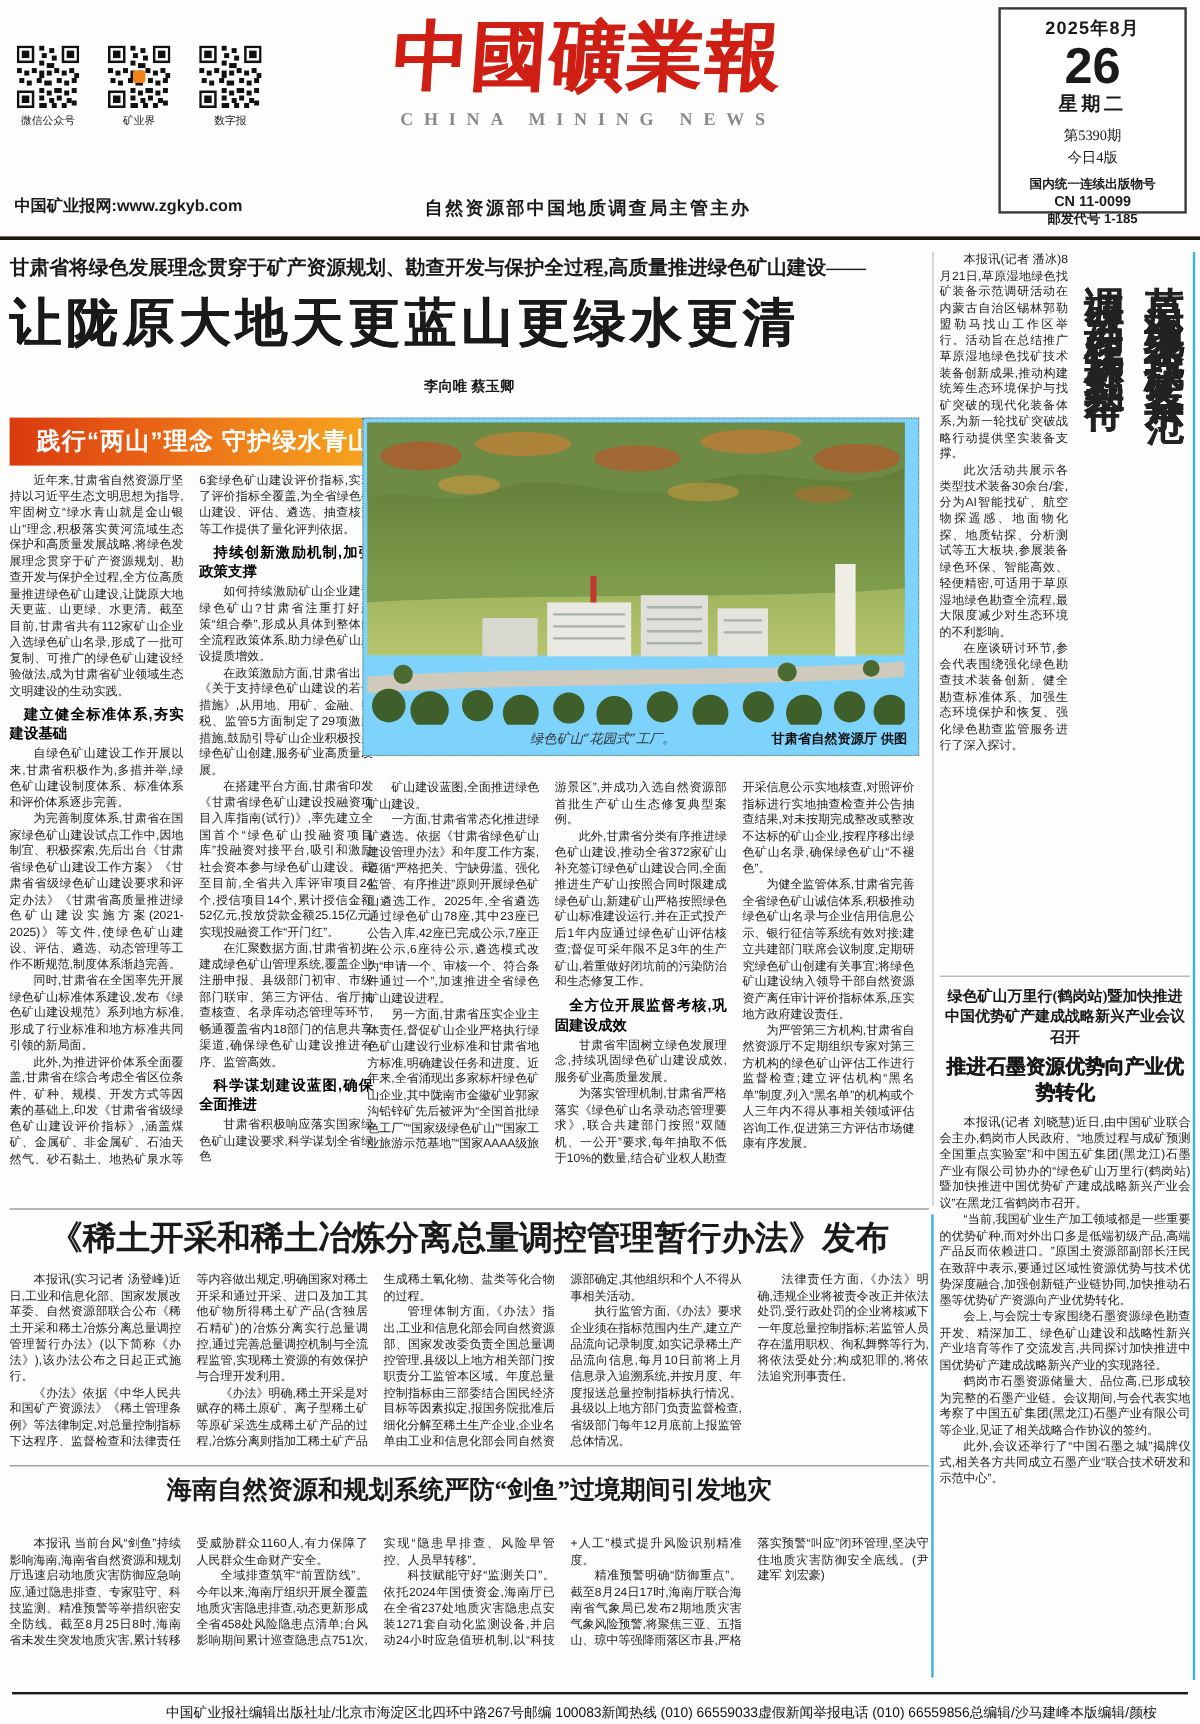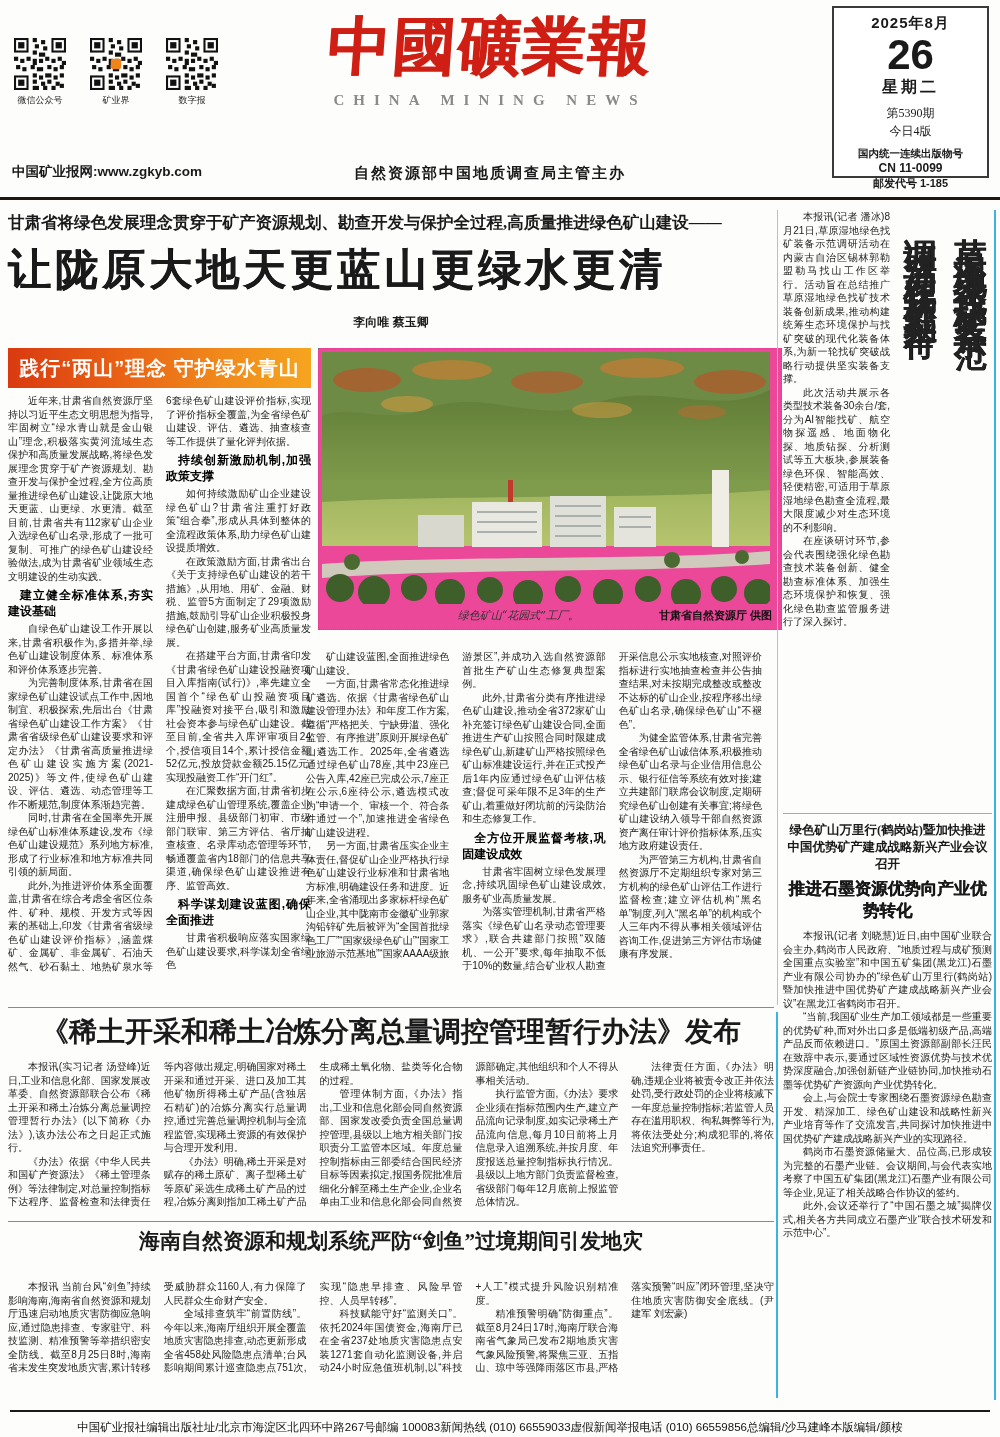--- a/index.html
+++ b/index.html
@@ -22,29 +22,29 @@
   .db-issue,.db-pages{font-family:"Liberation Serif",serif;font-size:12px;line-height:16px;margin-top:2px;}
   .db-issue{margin-top:7px;}
   .db-publabel{font-size:10.5px;font-weight:bold;margin-top:8px;}
   .db-cn{font-size:12px;font-weight:bold;line-height:15px;}
   .db-postal{font-size:11px;font-weight:bold;line-height:15px;}
   .head-rule{left:0;top:197px;width:1000px;height:3px;background:#201713;}
   
   .kicker{left:8px;top:212px;width:766px;font-family:"Liberation Serif",serif;font-weight:bold;font-size:16.5px;white-space:nowrap;overflow:hidden;}
   .lead-headline{left:8px;top:236px;width:766px;text-align:left;font-size:43px;font-weight:900;letter-spacing:4px;line-height:66px;text-shadow:0.6px 0 #000;}
   .lead-byline{left:8px;top:314px;width:766px;text-align:center;font-size:12px;font-weight:bold;}
-  .banner{left:8px;top:348px;width:303px;height:40px;line-height:40px;text-align:center;color:#fff;font-size:20px;font-weight:900;letter-spacing:1px;background:linear-gradient(90deg,#d93a10 0%,#e85f14 35%,#f0891b 70%,#f6a51f 100%);}
+  .banner{left:8px;top:348px;width:303px;height:40px;line-height:40px;text-align:right;color:#fff;font-size:20px;font-weight:900;letter-spacing:1px;background:linear-gradient(90deg,#d93a10 0%,#e85f14 35%,#f0891b 70%,#f6a51f 100%);}
   .body-text{font-size:10px;line-height:13.5px;text-align:justify;color:#222;overflow:hidden;}
   .cols2{column-count:2;column-gap:13px;}
   .cols3{column-count:3;column-gap:13px;}
   .cols5{column-count:5;column-gap:13px;}
   .para{margin:0;text-indent:2em;}
   .subhead{font-weight:900;font-size:12px;line-height:16px;margin:4px 0 3px;text-indent:1em;color:#000;}
   .left-block{left:8px;top:394px;width:303px;height:612px;}
-  .photo-frame{left:318px;top:348px;width:456px;border:1px dotted #777;padding:3px;background:#ec4899;box-sizing:content-box;}
+  .photo-frame{left:302px;top:348px;width:456px;border:1px dotted #777;padding:3px;background:#7dd3fc;box-sizing:content-box;}
   .photo-frame svg{display:block;}
   .caption-row{height:22px;display:flex;align-items:center;font-size:11px;padding:0 6px;}
   .caption{margin-left:auto;font-family:"DejaVu Serif",serif;font-style:italic;color:#333;}
   .credit{margin-left:80px;font-weight:bold;color:#111;}
   .below-photo{left:306px;top:650px;width:456px;height:356px;}
   
   .rule-a{left:8px;top:1007px;width:766px;height:1px;background:#8a8a8a;}
   .rule-b{left:8px;top:1221px;width:766px;height:1px;background:#8a8a8a;}
   .vline-gray{left:777px;top:210px;width:1px;height:795px;background:#bfbfbf;}
   .vline-blue-mid{left:776px;top:1012px;width:2px;height:386px;background:#3db3e3;}
@@ -58,21 +58,21 @@
   .right-panel{left:783px;top:210px;width:209px;height:1192px;overflow:hidden;}
   .grass-body{height:596px;overflow:hidden;}
   .v-head{float:right;width:94px;height:502px;margin:2px 0 6px 8px;display:flex;flex-direction:row-reverse;justify-content:space-between;}
   .v-line{writing-mode:vertical-rl;font-size:33px;font-weight:900;letter-spacing:9px;line-height:44px;text-shadow:0.5px 0 #000;}
   .rp-divider{border-top:1px solid #aaa;margin:7px 0 8px;}
   .g-kicker{font-family:"Liberation Serif",serif;font-weight:bold;font-size:12.5px;line-height:17px;text-align:center;}
   .g-headline{font-weight:900;font-size:16.5px;text-align:center;margin:5px 0 7px;letter-spacing:0px;text-shadow:0.5px 0 #000;}
   .graph-body{height:auto;}
   
   .footer-rule{left:10px;top:1410px;width:980px;height:2px;background:#1a1a1a;}
-  .footer{left:0;top:1420px;width:980px;display:flex;justify-content:center;padding:0 26px;box-sizing:border-box;font-size:11.5px;color:#111;}
+  .footer{left:10px;top:1420px;width:980px;display:flex;justify-content:flex-end;padding:0 26px;box-sizing:border-box;font-size:11.5px;color:#111;}
   .footer span{white-space:nowrap;}
 </style>
 </head>
 <body>
 
 <svg width="0" height="0" style="position:absolute">
   <defs>
     <g id="qrsym" fill="#111">
       <rect x="0" y="0" width="7" height="7"></rect>
         <rect x="1" y="1" width="5" height="5" fill="#fff"></rect>

